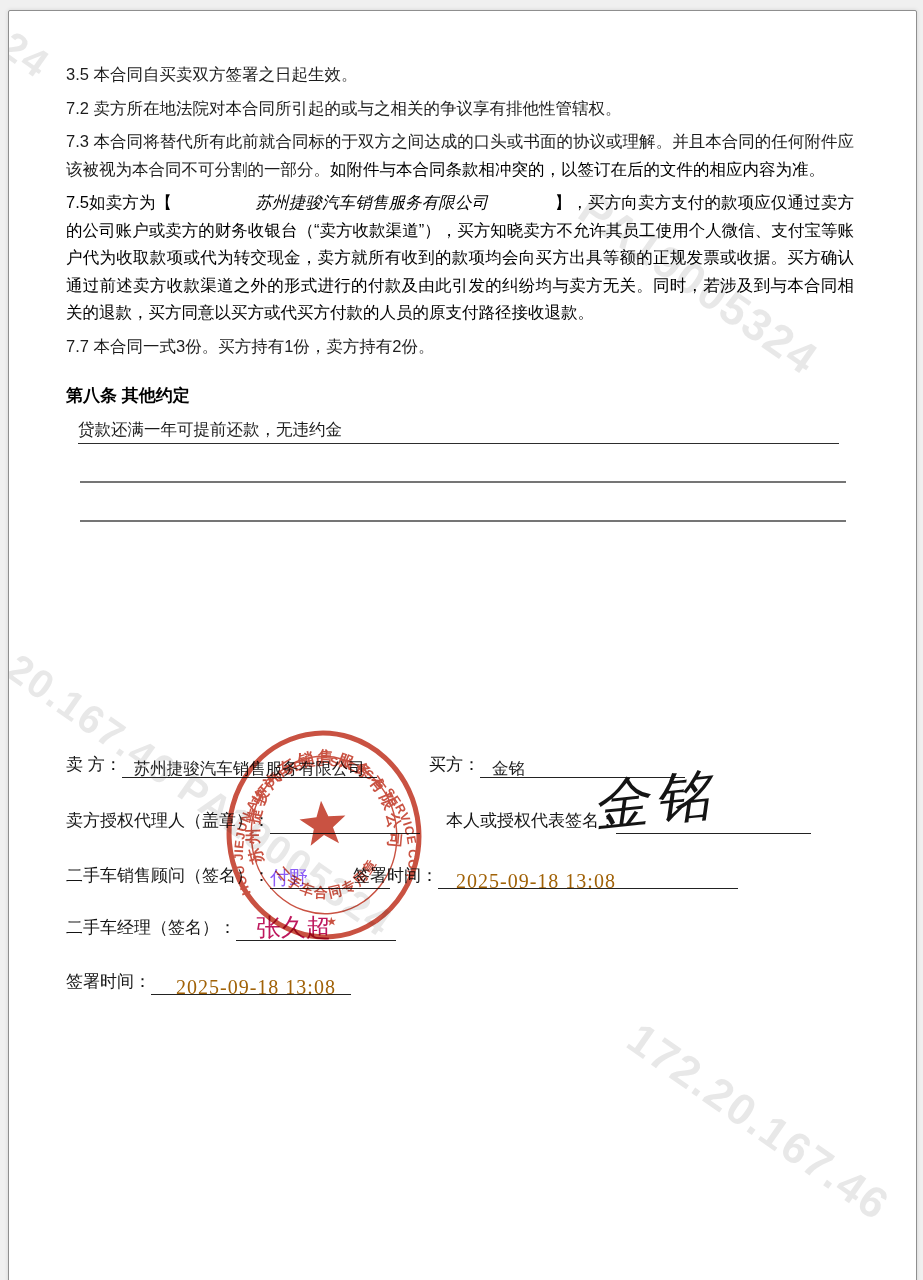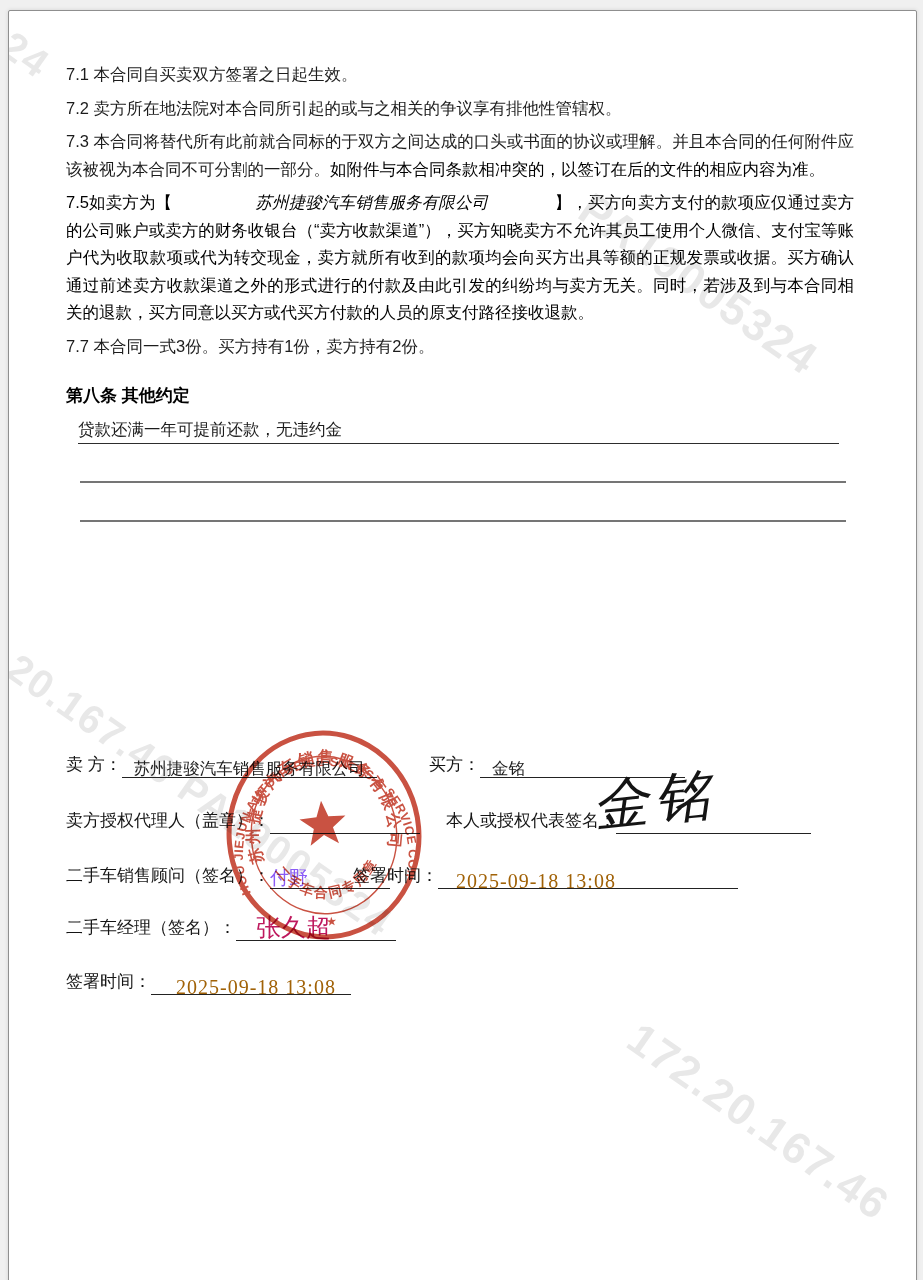--- a/index.html
+++ b/index.html
@@ -81,21 +81,21 @@
 <div class="page">
 
   <div class="wm-layer">
     <span class="wm" style="left:-50px;top:-30px;font-size:40px">05324</span>
     <span class="wm" style="left:-55px;top:585px;font-size:40px">172.20.167.46 PA19005324</span>
     <span class="wm" style="left:590px;top:172px;font-size:45px">PA19005324</span>
     <span class="wm" style="left:638px;top:1002px;font-size:44px">172.20.167.46</span>
   </div>
 
   <div class="content">
-    <p class="para"><span class="">7.1 本合同自买卖双方签署之日起生效。</span></p>
+    <p class="para"><span class="">3.5 本合同自买卖双方签署之日起生效。</span></p>
     <p class="para"><span class="">7.2 卖方所在地法院对本合同所引起的或与之相关的争议享有排他性管辖权。</span></p>
     <p class="para"><span class="">7.3 本合同将替代所有此前就合同标的于双方之间达成的口头或书面的协议或理解。并且本合同的任何附件应该被视为本合同不可分割的一部分。</span><span class="b ">如附件与本合同条款相冲突的，以签订在后的文件的相应内容为准。</span></p>
     <p class="para"><span class="b ">7.5如卖方为【　　　　　</span><span class="b i">苏州捷骏汽车销售服务有限公司</span><span class="b ">　　　　】，买方向卖方支付的款项应仅通过卖方的公司账户或卖方的财务收银台（“卖方收款渠道”），买方知晓卖方不允许其员工使用个人微信、支付宝等账户代为收取款项或代为转交现金，卖方就所有收到的款项均会向买方出具等额的正规发票或收据。买方确认通过前述卖方收款渠道之外的形式进行的付款及由此引发的纠纷均与卖方无关。同时，若涉及到与本合同相关的退款，买方同意以买方或代买方付款的人员的原支付路径接收退款。</span></p>
     <p class="para"><span class="">7.7 本合同一式3份。买方持有1份，卖方持有2份。</span></p>
 
     <h3 class="h8">第八条 其他约定</h3>
     <div class="fill-line">
       <span>贷款还满一年可提前还款，无违约金</span>
     </div>
     <div class="blank-line"></div>

